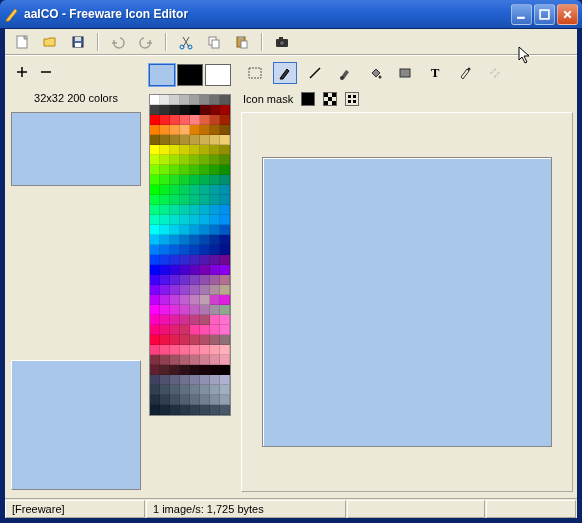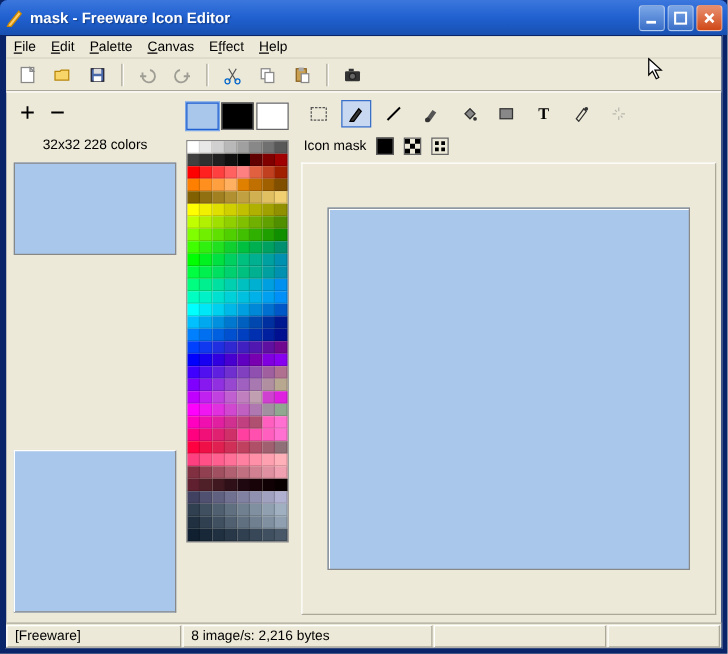--- a/index.html
+++ b/index.html
@@ -49,49 +49,41 @@
 </style>
 </head>
 <body>
 
 <div class="titlebar">
   <span class="titlebar-icon">
     <svg viewBox="0 0 16 16">
         <path d="M3 13 L11 3 L13 5 L5 15 L2 15 Z" fill="#ffcc66" stroke="#cc8800"></path>
       </svg>
   </span>
-  <span class="titlebar-text">mask - Freeware Icon Editor</span>
+  <span class="titlebar-text">aaICO - Freeware Icon Editor</span>
   <div class="win-btns">
     <div class="win-btn win-min">
         <svg viewBox="0 0 10 10">
           <rect x="1" y="7" width="7" height="2" fill="#fff"></rect>
         </svg>
       </div>
     <div class="win-btn win-max">
         <svg viewBox="0 0 10 10">
           <rect x="1" y="1" width="8" height="8" fill="none" stroke="#fff" stroke-width="1.5"></rect>
         </svg>
       </div>
     <div class="win-btn win-close">
         <svg viewBox="0 0 10 10">
           <path d="M2 2 L8 8 M8 2 L2 8" stroke="#fff" stroke-width="1.8"></path>
         </svg>
       </div>
   </div>
 </div>
 
 <div class="client">
-  <div class="menubar">
-    <span class="menu-item"><u>F</u>ile</span>
-    <span class="menu-item"><u>E</u>dit</span>
-    <span class="menu-item"><u>P</u>alette</span>
-    <span class="menu-item"><u>C</u>anvas</span>
-    <span class="menu-item">E<u>f</u>fect</span>
-    <span class="menu-item"><u>H</u>elp</span>
-  </div>
 
   <div class="toolbar">
     <div class="tb-btn">
         <svg width="16" height="16">
           <rect x="3" y="2" width="10" height="12" fill="#fff" stroke="#888"></rect>
           <path d="M10 2 L13 5 L10 5 Z" fill="#ddd" stroke="#888"></path>
         </svg>
       </div>
     <div class="tb-btn">
         <svg width="16" height="16">
@@ -154,21 +146,21 @@
             <svg width="12" height="12">
               <path d="M6 1 L6 11 M1 6 L11 6" stroke="#000" stroke-width="1.5"></path>
             </svg>
           </div>
         <div class="ar-btn">
             <svg width="12" height="12">
               <path d="M1 6 L11 6" stroke="#000" stroke-width="1.5"></path>
             </svg>
           </div>
       </div>
-      <div class="preview-label">32x32 228 colors</div>
+      <div class="preview-label">32x32 200 colors</div>
       <div class="preview-box"></div>
       <div class="spacer"></div>
       <div class="preview-large"></div>
     </div>
 
     <div class="mid-col">
       <div class="fg-bg-row">
         <div class="fg-swatch"></div>
         <div class="bg-swatch"></div>
         <div class="tr-swatch"></div>
@@ -504,21 +496,21 @@
           </div>
       </div>
       <div class="canvas-area">
         <div class="canvas"></div>
       </div>
     </div>
   </div>
 
   <div class="statusbar">
     <div class="status-cell">[Freeware]</div>
-    <div class="status-cell">8 image/s: 2,216 bytes</div>
+    <div class="status-cell">1 image/s: 1,725 bytes</div>
     <div class="status-cell"></div>
     <div class="status-cell"></div>
   </div>
 </div>
 
 <svg class="cursor" width="16" height="20">
     <path d="M1 1 L1 14 L4 11 L7 17 L9 16 L6 10 L11 10 Z" fill="#fff" stroke="#000"></path>
   </svg>
 
 </body></html>

